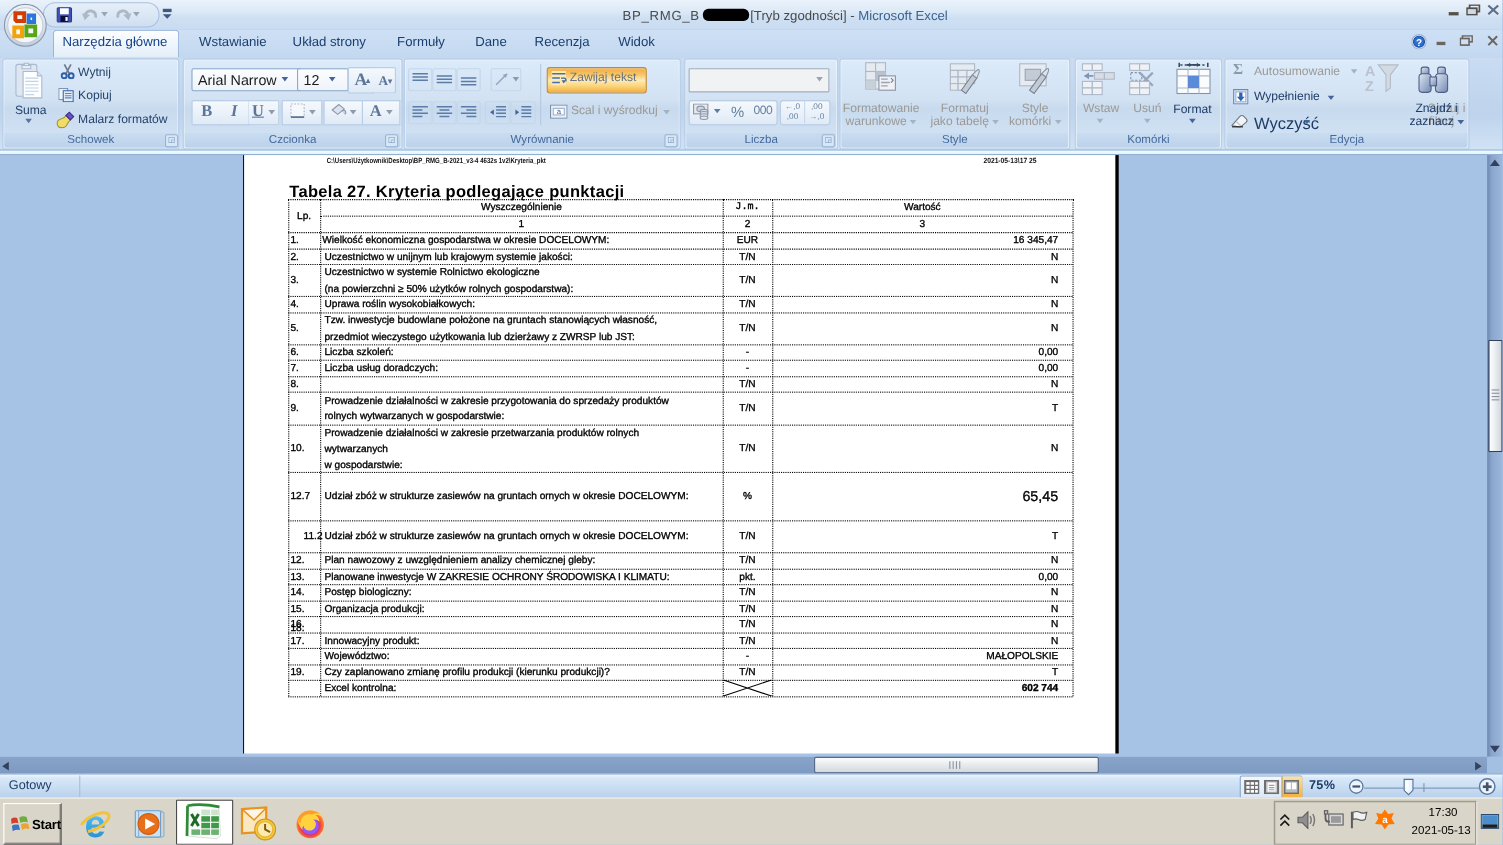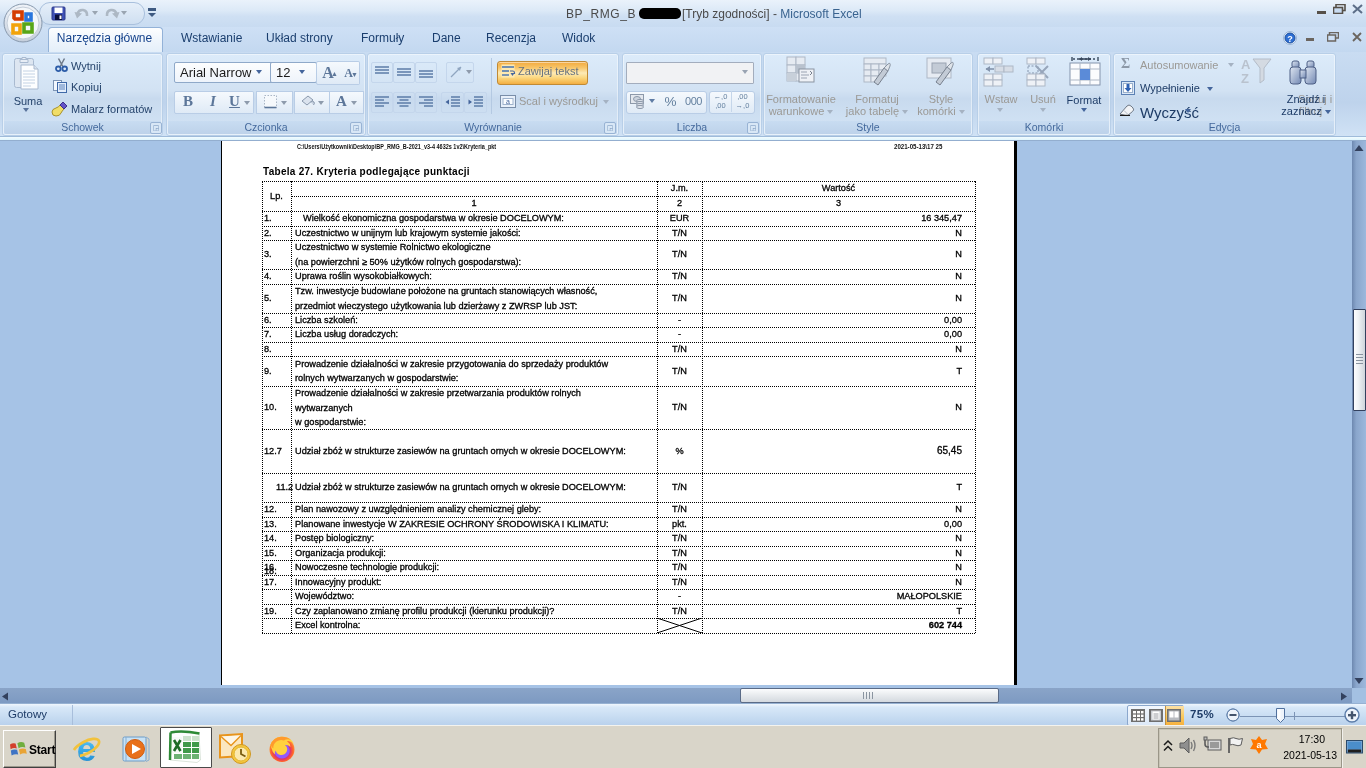--- a/index.html
+++ b/index.html
@@ -471,21 +471,21 @@
 <div class="abs" id="rline2"></div>
 <div class="abs" id="rline3"></div>
 <div class="abs" id="docarea">
   <div id="pageborderL"></div>
   <div id="page"></div>
   <div id="pageborderR"></div>
 
   <div style="position:absolute;left:297px;top:2px;font-size:6.8px;font-weight:bold;color:#111;white-space:nowrap;transform:scaleX(0.81);transform-origin:left;">C:\Users\Użytkownik\Desktop\BP_RMG_B-2021_v3-4 4632s 1v2\Kryteria_pkt</div>
   <div style="position:absolute;left:894px;top:2px;font-size:6.8px;font-weight:bold;color:#111;white-space:nowrap;transform:scaleX(0.9);transform-origin:left;">2021-05-13\17 25</div>
 
-  <div style="position:absolute;left:263px;top:25px;font-size:10px;font-weight:bold;color:#000;white-space:nowrap;letter-spacing:0.28px;">Tabela 27. Kryteria podlegające punktacji</div>
+  <div style="position:absolute;left:263px;top:25px;font-size:15px;font-weight:bold;color:#000;white-space:nowrap;letter-spacing:0.28px;">Tabela 27. Kryteria podlegające punktacji</div>
 <div style="position:absolute;left:262px;top:40px;width:713px;height:0;border-top:1px dotted #000;"></div>
 <div style="position:absolute;left:262px;top:70px;width:713px;height:0;border-top:1px dotted #000;"></div>
 <div style="position:absolute;left:262px;top:85px;width:713px;height:0;border-top:1px dotted #000;"></div>
 <div style="position:absolute;left:262px;top:99px;width:713px;height:0;border-top:1px dotted #000;"></div>
 <div style="position:absolute;left:262px;top:128px;width:713px;height:0;border-top:1px dotted #000;"></div>
 <div style="position:absolute;left:262px;top:143px;width:713px;height:0;border-top:1px dotted #000;"></div>
 <div style="position:absolute;left:262px;top:172px;width:713px;height:0;border-top:1px dotted #000;"></div>
 <div style="position:absolute;left:262px;top:186px;width:713px;height:0;border-top:1px dotted #000;"></div>
 <div style="position:absolute;left:262px;top:201px;width:713px;height:0;border-top:1px dotted #000;"></div>
 <div style="position:absolute;left:262px;top:215px;width:713px;height:0;border-top:1px dotted #000;"></div>
@@ -502,27 +502,28 @@
 <div style="position:absolute;left:262px;top:463px;width:713px;height:0;border-top:1px dotted #000;"></div>
 <div style="position:absolute;left:262px;top:477px;width:713px;height:0;border-top:1px dotted #000;"></div>
 <div style="position:absolute;left:262px;top:492px;width:713px;height:0;border-top:1px dotted #000;"></div>
 <div style="position:absolute;left:291px;top:55px;width:684px;height:0;border-top:1px dotted #000;"></div>
 <div style="position:absolute;left:262px;top:40px;height:452px;width:0;border-left:1px dotted #000;"></div>
 <div style="position:absolute;left:291px;top:40px;height:452px;width:0;border-left:1px dotted #000;"></div>
 <div style="position:absolute;left:657px;top:40px;height:452px;width:0;border-left:1px dotted #000;"></div>
 <div style="position:absolute;left:702px;top:40px;height:452px;width:0;border-left:1px dotted #000;"></div>
 <div style="position:absolute;left:975px;top:40px;height:452px;width:0;border-left:1px dotted #000;"></div>
 <div style="position:absolute;left:262px;top:40px;width:29px;height:30px;font-size:9.2px;line-height:14.5px;color:#000;white-space:nowrap;-webkit-text-stroke:0.3px #000;text-align:center;padding-top:7.8px;box-sizing:border-box;">Lp.</div>
-<div style="position:absolute;left:657px;top:40px;width:45px;height:15px;font-size:9.2px;line-height:14.5px;color:#000;white-space:nowrap;-webkit-text-stroke:0.3px #000;text-align:center;padding-top:0.2px;box-sizing:border-box;">J.m.</div>
+<div style="position:absolute;left:291px;top:40px;width:366px;height:15px;font-size:9.2px;line-height:14.5px;color:#000;white-space:nowrap;-webkit-text-stroke:0.3px #000;text-align:center;padding-top:0.2px;box-sizing:border-box;">Wyszczególnienie</div>
+<div style="position:absolute;left:657px;top:40px;width:45px;height:15px;font-size:9.2px;line-height:14.5px;color:#000;white-space:nowrap;-webkit-text-stroke:0.3px #000;text-align:center;padding-top:0.2px;box-sizing:border-box;font-family:Liberation Mono, monospace;">J.m.</div>
 <div style="position:absolute;left:702px;top:40px;width:273px;height:15px;font-size:9.2px;line-height:14.5px;color:#000;white-space:nowrap;-webkit-text-stroke:0.3px #000;text-align:center;padding-top:0.2px;box-sizing:border-box;">Wartość</div>
 <div style="position:absolute;left:291px;top:55px;width:366px;height:15px;font-size:9.2px;line-height:14.5px;color:#000;white-space:nowrap;-webkit-text-stroke:0.3px #000;text-align:center;padding-top:0.2px;box-sizing:border-box;">1</div>
 <div style="position:absolute;left:657px;top:55px;width:45px;height:15px;font-size:9.2px;line-height:14.5px;color:#000;white-space:nowrap;-webkit-text-stroke:0.3px #000;text-align:center;padding-top:0.2px;box-sizing:border-box;">2</div>
 <div style="position:absolute;left:702px;top:55px;width:273px;height:15px;font-size:9.2px;line-height:14.5px;color:#000;white-space:nowrap;-webkit-text-stroke:0.3px #000;text-align:center;padding-top:0.2px;box-sizing:border-box;">3</div>
 <div style="position:absolute;left:262px;top:70px;width:29px;height:15px;font-size:9.2px;line-height:14.5px;color:#000;white-space:nowrap;-webkit-text-stroke:0.3px #000;padding-left:2px;padding-top:0.2px;box-sizing:border-box;">1.</div>
-<div style="position:absolute;left:299px;top:70px;width:366px;height:15px;font-size:9.2px;line-height:14.5px;color:#000;white-space:nowrap;-webkit-text-stroke:0.3px #000;padding-left:4px;padding-top:0.2px;box-sizing:border-box;">Wielkość ekonomiczna gospodarstwa w okresie DOCELOWYM:</div>
+<div style="position:absolute;left:289px;top:70px;width:366px;height:15px;font-size:9.2px;line-height:14.5px;color:#000;white-space:nowrap;-webkit-text-stroke:0.3px #000;padding-left:4px;padding-top:0.2px;box-sizing:border-box;">Wielkość ekonomiczna gospodarstwa w okresie DOCELOWYM:</div>
 <div style="position:absolute;left:657px;top:70px;width:45px;height:15px;font-size:9.2px;line-height:14.5px;color:#000;white-space:nowrap;-webkit-text-stroke:0.3px #000;text-align:center;padding-top:0.2px;box-sizing:border-box;">EUR</div>
 <div style="position:absolute;left:702px;top:70px;width:273px;height:15px;font-size:9.2px;line-height:14.5px;color:#000;white-space:nowrap;-webkit-text-stroke:0.3px #000;text-align:right;padding-right:13px;box-sizing:border-box;padding-top:0.2px;box-sizing:border-box;">16 345,47</div>
 <div style="position:absolute;left:262px;top:85px;width:29px;height:14px;font-size:9.2px;line-height:14.5px;color:#000;white-space:nowrap;-webkit-text-stroke:0.3px #000;padding-left:2px;">2.</div>
 <div style="position:absolute;left:291px;top:85px;width:366px;height:14px;font-size:9.2px;line-height:14.5px;color:#000;white-space:nowrap;-webkit-text-stroke:0.3px #000;padding-left:4px;">Uczestnictwo w unijnym lub krajowym systemie jakości:</div>
 <div style="position:absolute;left:657px;top:85px;width:45px;height:14px;font-size:9.2px;line-height:14.5px;color:#000;white-space:nowrap;-webkit-text-stroke:0.3px #000;text-align:center;">T/N</div>
 <div style="position:absolute;left:702px;top:85px;width:273px;height:14px;font-size:9.2px;line-height:14.5px;color:#000;white-space:nowrap;-webkit-text-stroke:0.3px #000;text-align:right;padding-right:13px;box-sizing:border-box;">N</div>
 <div style="position:absolute;left:262px;top:99px;width:29px;height:29px;font-size:9.2px;line-height:14.5px;color:#000;white-space:nowrap;-webkit-text-stroke:0.3px #000;padding-left:2px;padding-top:7.2px;box-sizing:border-box;">3.</div>
 <div style="position:absolute;left:291px;top:99px;width:366px;height:29px;font-size:9.2px;line-height:14.5px;color:#000;white-space:nowrap;-webkit-text-stroke:0.3px #000;padding-left:4px;">Uczestnictwo w systemie Rolnictwo ekologiczne<br>(na powierzchni ≥ 50% użytków rolnych gospodarstwa):</div>
 <div style="position:absolute;left:657px;top:99px;width:45px;height:29px;font-size:9.2px;line-height:14.5px;color:#000;white-space:nowrap;-webkit-text-stroke:0.3px #000;text-align:center;padding-top:7.2px;box-sizing:border-box;">T/N</div>
 <div style="position:absolute;left:702px;top:99px;width:273px;height:29px;font-size:9.2px;line-height:14.5px;color:#000;white-space:nowrap;-webkit-text-stroke:0.3px #000;text-align:right;padding-right:13px;box-sizing:border-box;padding-top:7.2px;box-sizing:border-box;">N</div>
@@ -549,21 +550,21 @@
 <div style="position:absolute;left:291px;top:215px;width:366px;height:30px;font-size:9.2px;line-height:14.5px;color:#000;white-space:nowrap;-webkit-text-stroke:0.3px #000;padding-left:4px;padding-top:0.5px;box-sizing:border-box;">Prowadzenie działalności w zakresie przygotowania do sprzedaży produktów<br>rolnych wytwarzanych w gospodarstwie:</div>
 <div style="position:absolute;left:657px;top:215px;width:45px;height:30px;font-size:9.2px;line-height:14.5px;color:#000;white-space:nowrap;-webkit-text-stroke:0.3px #000;text-align:center;padding-top:7.8px;box-sizing:border-box;">T/N</div>
 <div style="position:absolute;left:702px;top:215px;width:273px;height:30px;font-size:9.2px;line-height:14.5px;color:#000;white-space:nowrap;-webkit-text-stroke:0.3px #000;text-align:right;padding-right:13px;box-sizing:border-box;padding-top:7.8px;box-sizing:border-box;">T</div>
 <div style="position:absolute;left:262px;top:245px;width:29px;height:43px;font-size:9.2px;line-height:14.5px;color:#000;white-space:nowrap;-webkit-text-stroke:0.3px #000;padding-left:2px;padding-top:14.2px;box-sizing:border-box;">10.</div>
 <div style="position:absolute;left:291px;top:245px;width:366px;height:43px;font-size:9.2px;line-height:14.5px;color:#000;white-space:nowrap;-webkit-text-stroke:0.3px #000;padding-left:4px;">Prowadzenie działalności w zakresie przetwarzania produktów rolnych<br>wytwarzanych<br>w gospodarstwie:</div>
 <div style="position:absolute;left:657px;top:245px;width:45px;height:43px;font-size:9.2px;line-height:14.5px;color:#000;white-space:nowrap;-webkit-text-stroke:0.3px #000;text-align:center;padding-top:14.2px;box-sizing:border-box;">T/N</div>
 <div style="position:absolute;left:702px;top:245px;width:273px;height:43px;font-size:9.2px;line-height:14.5px;color:#000;white-space:nowrap;-webkit-text-stroke:0.3px #000;text-align:right;padding-right:13px;box-sizing:border-box;padding-top:14.2px;box-sizing:border-box;">N</div>
 <div style="position:absolute;left:262px;top:288px;width:29px;height:44px;font-size:9.2px;line-height:14.5px;color:#000;white-space:nowrap;-webkit-text-stroke:0.3px #000;padding-left:2px;padding-top:14.8px;box-sizing:border-box;">12.7</div>
 <div style="position:absolute;left:291px;top:288px;width:366px;height:44px;font-size:9.2px;line-height:14.5px;color:#000;white-space:nowrap;-webkit-text-stroke:0.3px #000;padding-left:4px;padding-top:14.8px;box-sizing:border-box;">Udział zbóż w strukturze zasiewów na gruntach ornych w okresie DOCELOWYM:</div>
 <div style="position:absolute;left:657px;top:288px;width:45px;height:44px;font-size:9.2px;line-height:14.5px;color:#000;white-space:nowrap;-webkit-text-stroke:0.3px #000;text-align:center;padding-top:14.8px;box-sizing:border-box;">%</div>
-<div style="position:absolute;left:702px;top:288px;width:273px;height:44px;font-size:10px;line-height:14.5px;color:#000;white-space:nowrap;-webkit-text-stroke:0.3px #000;text-align:right;padding-right:13px;box-sizing:border-box;padding-top:14.8px;box-sizing:border-box;">65,45</div>
+<div style="position:absolute;left:702px;top:288px;width:273px;height:44px;font-size:13px;line-height:14.5px;color:#000;white-space:nowrap;-webkit-text-stroke:0.3px #000;text-align:right;padding-right:13px;box-sizing:border-box;padding-top:14.8px;box-sizing:border-box;">65,45</div>
 <div style="position:absolute;left:262px;top:332px;width:29px;height:29px;font-size:9.2px;line-height:14.5px;color:#000;white-space:nowrap;-webkit-text-stroke:0.3px #000;padding-left:2px;padding-top:7.2px;box-sizing:border-box;margin-left:12px;">11.2</div>
 <div style="position:absolute;left:291px;top:332px;width:366px;height:29px;font-size:9.2px;line-height:14.5px;color:#000;white-space:nowrap;-webkit-text-stroke:0.3px #000;padding-left:4px;padding-top:7.2px;box-sizing:border-box;">Udział zbóż w strukturze zasiewów na gruntach ornych w okresie DOCELOWYM:</div>
 <div style="position:absolute;left:657px;top:332px;width:45px;height:29px;font-size:9.2px;line-height:14.5px;color:#000;white-space:nowrap;-webkit-text-stroke:0.3px #000;text-align:center;padding-top:7.2px;box-sizing:border-box;">T/N</div>
 <div style="position:absolute;left:702px;top:332px;width:273px;height:29px;font-size:9.2px;line-height:14.5px;color:#000;white-space:nowrap;-webkit-text-stroke:0.3px #000;text-align:right;padding-right:13px;box-sizing:border-box;padding-top:7.2px;box-sizing:border-box;">T</div>
 <div style="position:absolute;left:262px;top:361px;width:29px;height:15px;font-size:9.2px;line-height:14.5px;color:#000;white-space:nowrap;-webkit-text-stroke:0.3px #000;padding-left:2px;padding-top:0.2px;box-sizing:border-box;">12.</div>
 <div style="position:absolute;left:291px;top:361px;width:366px;height:15px;font-size:9.2px;line-height:14.5px;color:#000;white-space:nowrap;-webkit-text-stroke:0.3px #000;padding-left:4px;padding-top:0.2px;box-sizing:border-box;">Plan nawozowy z uwzględnieniem analizy chemicznej gleby:</div>
 <div style="position:absolute;left:657px;top:361px;width:45px;height:15px;font-size:9.2px;line-height:14.5px;color:#000;white-space:nowrap;-webkit-text-stroke:0.3px #000;text-align:center;padding-top:0.2px;box-sizing:border-box;">T/N</div>
 <div style="position:absolute;left:702px;top:361px;width:273px;height:15px;font-size:9.2px;line-height:14.5px;color:#000;white-space:nowrap;-webkit-text-stroke:0.3px #000;text-align:right;padding-right:13px;box-sizing:border-box;padding-top:0.2px;box-sizing:border-box;">N</div>
 <div style="position:absolute;left:262px;top:376px;width:29px;height:14px;font-size:9.2px;line-height:14.5px;color:#000;white-space:nowrap;-webkit-text-stroke:0.3px #000;padding-left:2px;">13.</div>
 <div style="position:absolute;left:291px;top:376px;width:366px;height:14px;font-size:9.2px;line-height:14.5px;color:#000;white-space:nowrap;-webkit-text-stroke:0.3px #000;padding-left:4px;">Planowane inwestycje W ZAKRESIE OCHRONY ŚRODOWISKA I KLIMATU:</div>
@@ -571,21 +572,20 @@
 <div style="position:absolute;left:702px;top:376px;width:273px;height:14px;font-size:9.2px;line-height:14.5px;color:#000;white-space:nowrap;-webkit-text-stroke:0.3px #000;text-align:right;padding-right:13px;box-sizing:border-box;">0,00</div>
 <div style="position:absolute;left:262px;top:390px;width:29px;height:15px;font-size:9.2px;line-height:14.5px;color:#000;white-space:nowrap;-webkit-text-stroke:0.3px #000;padding-left:2px;padding-top:0.2px;box-sizing:border-box;">14.</div>
 <div style="position:absolute;left:291px;top:390px;width:366px;height:15px;font-size:9.2px;line-height:14.5px;color:#000;white-space:nowrap;-webkit-text-stroke:0.3px #000;padding-left:4px;padding-top:0.2px;box-sizing:border-box;">Postęp biologiczny:</div>
 <div style="position:absolute;left:657px;top:390px;width:45px;height:15px;font-size:9.2px;line-height:14.5px;color:#000;white-space:nowrap;-webkit-text-stroke:0.3px #000;text-align:center;padding-top:0.2px;box-sizing:border-box;">T/N</div>
 <div style="position:absolute;left:702px;top:390px;width:273px;height:15px;font-size:9.2px;line-height:14.5px;color:#000;white-space:nowrap;-webkit-text-stroke:0.3px #000;text-align:right;padding-right:13px;box-sizing:border-box;padding-top:0.2px;box-sizing:border-box;">N</div>
 <div style="position:absolute;left:262px;top:405px;width:29px;height:14px;font-size:9.2px;line-height:14.5px;color:#000;white-space:nowrap;-webkit-text-stroke:0.3px #000;padding-left:2px;">15.</div>
 <div style="position:absolute;left:291px;top:405px;width:366px;height:14px;font-size:9.2px;line-height:14.5px;color:#000;white-space:nowrap;-webkit-text-stroke:0.3px #000;padding-left:4px;">Organizacja produkcji:</div>
 <div style="position:absolute;left:657px;top:405px;width:45px;height:14px;font-size:9.2px;line-height:14.5px;color:#000;white-space:nowrap;-webkit-text-stroke:0.3px #000;text-align:center;">T/N</div>
 <div style="position:absolute;left:702px;top:405px;width:273px;height:14px;font-size:9.2px;line-height:14.5px;color:#000;white-space:nowrap;-webkit-text-stroke:0.3px #000;text-align:right;padding-right:13px;box-sizing:border-box;">N</div>
 <div style="position:absolute;left:262px;top:419px;width:29px;height:15px;font-size:9.2px;line-height:14.5px;color:#000;white-space:nowrap;-webkit-text-stroke:0.3px #000;padding-left:2px;padding-top:0.2px;box-sizing:border-box;">16.</div>
-<div style="position:absolute;left:291px;top:419px;width:366px;height:15px;font-size:9.2px;line-height:14.5px;color:#000;white-space:nowrap;-webkit-text-stroke:0.3px #000;padding-left:4px;padding-top:0.2px;box-sizing:border-box;">Nowoczesne technologie produkcji:</div>
 <div style="position:absolute;left:657px;top:419px;width:45px;height:15px;font-size:9.2px;line-height:14.5px;color:#000;white-space:nowrap;-webkit-text-stroke:0.3px #000;text-align:center;padding-top:0.2px;box-sizing:border-box;">T/N</div>
 <div style="position:absolute;left:702px;top:419px;width:273px;height:15px;font-size:9.2px;line-height:14.5px;color:#000;white-space:nowrap;-webkit-text-stroke:0.3px #000;text-align:right;padding-right:13px;box-sizing:border-box;padding-top:0.2px;box-sizing:border-box;">N</div>
 <div style="position:absolute;left:262px;top:434px;width:29px;height:14px;font-size:9.2px;line-height:14.5px;color:#000;white-space:nowrap;-webkit-text-stroke:0.3px #000;padding-left:2px;">17.</div>
 <div style="position:absolute;left:291px;top:434px;width:366px;height:14px;font-size:9.2px;line-height:14.5px;color:#000;white-space:nowrap;-webkit-text-stroke:0.3px #000;padding-left:4px;">Innowacyjny produkt:</div>
 <div style="position:absolute;left:657px;top:434px;width:45px;height:14px;font-size:9.2px;line-height:14.5px;color:#000;white-space:nowrap;-webkit-text-stroke:0.3px #000;text-align:center;">T/N</div>
 <div style="position:absolute;left:702px;top:434px;width:273px;height:14px;font-size:9.2px;line-height:14.5px;color:#000;white-space:nowrap;-webkit-text-stroke:0.3px #000;text-align:right;padding-right:13px;box-sizing:border-box;">N</div>
 <div style="position:absolute;left:262px;top:423px;width:29px;height:15px;font-size:9.2px;line-height:14.5px;color:#000;white-space:nowrap;-webkit-text-stroke:0.3px #000;padding-left:2px;padding-top:0.2px;box-sizing:border-box;">18.</div>
 <div style="position:absolute;left:291px;top:448px;width:366px;height:15px;font-size:9.2px;line-height:14.5px;color:#000;white-space:nowrap;-webkit-text-stroke:0.3px #000;padding-left:4px;padding-top:0.2px;box-sizing:border-box;">Województwo:</div>
 <div style="position:absolute;left:657px;top:448px;width:45px;height:15px;font-size:9.2px;line-height:14.5px;color:#000;white-space:nowrap;-webkit-text-stroke:0.3px #000;text-align:center;padding-top:0.2px;box-sizing:border-box;">-</div>
 <div style="position:absolute;left:702px;top:448px;width:273px;height:15px;font-size:9.2px;line-height:14.5px;color:#000;white-space:nowrap;-webkit-text-stroke:0.3px #000;text-align:right;padding-right:13px;box-sizing:border-box;padding-top:0.2px;box-sizing:border-box;">MAŁOPOLSKIE</div>

